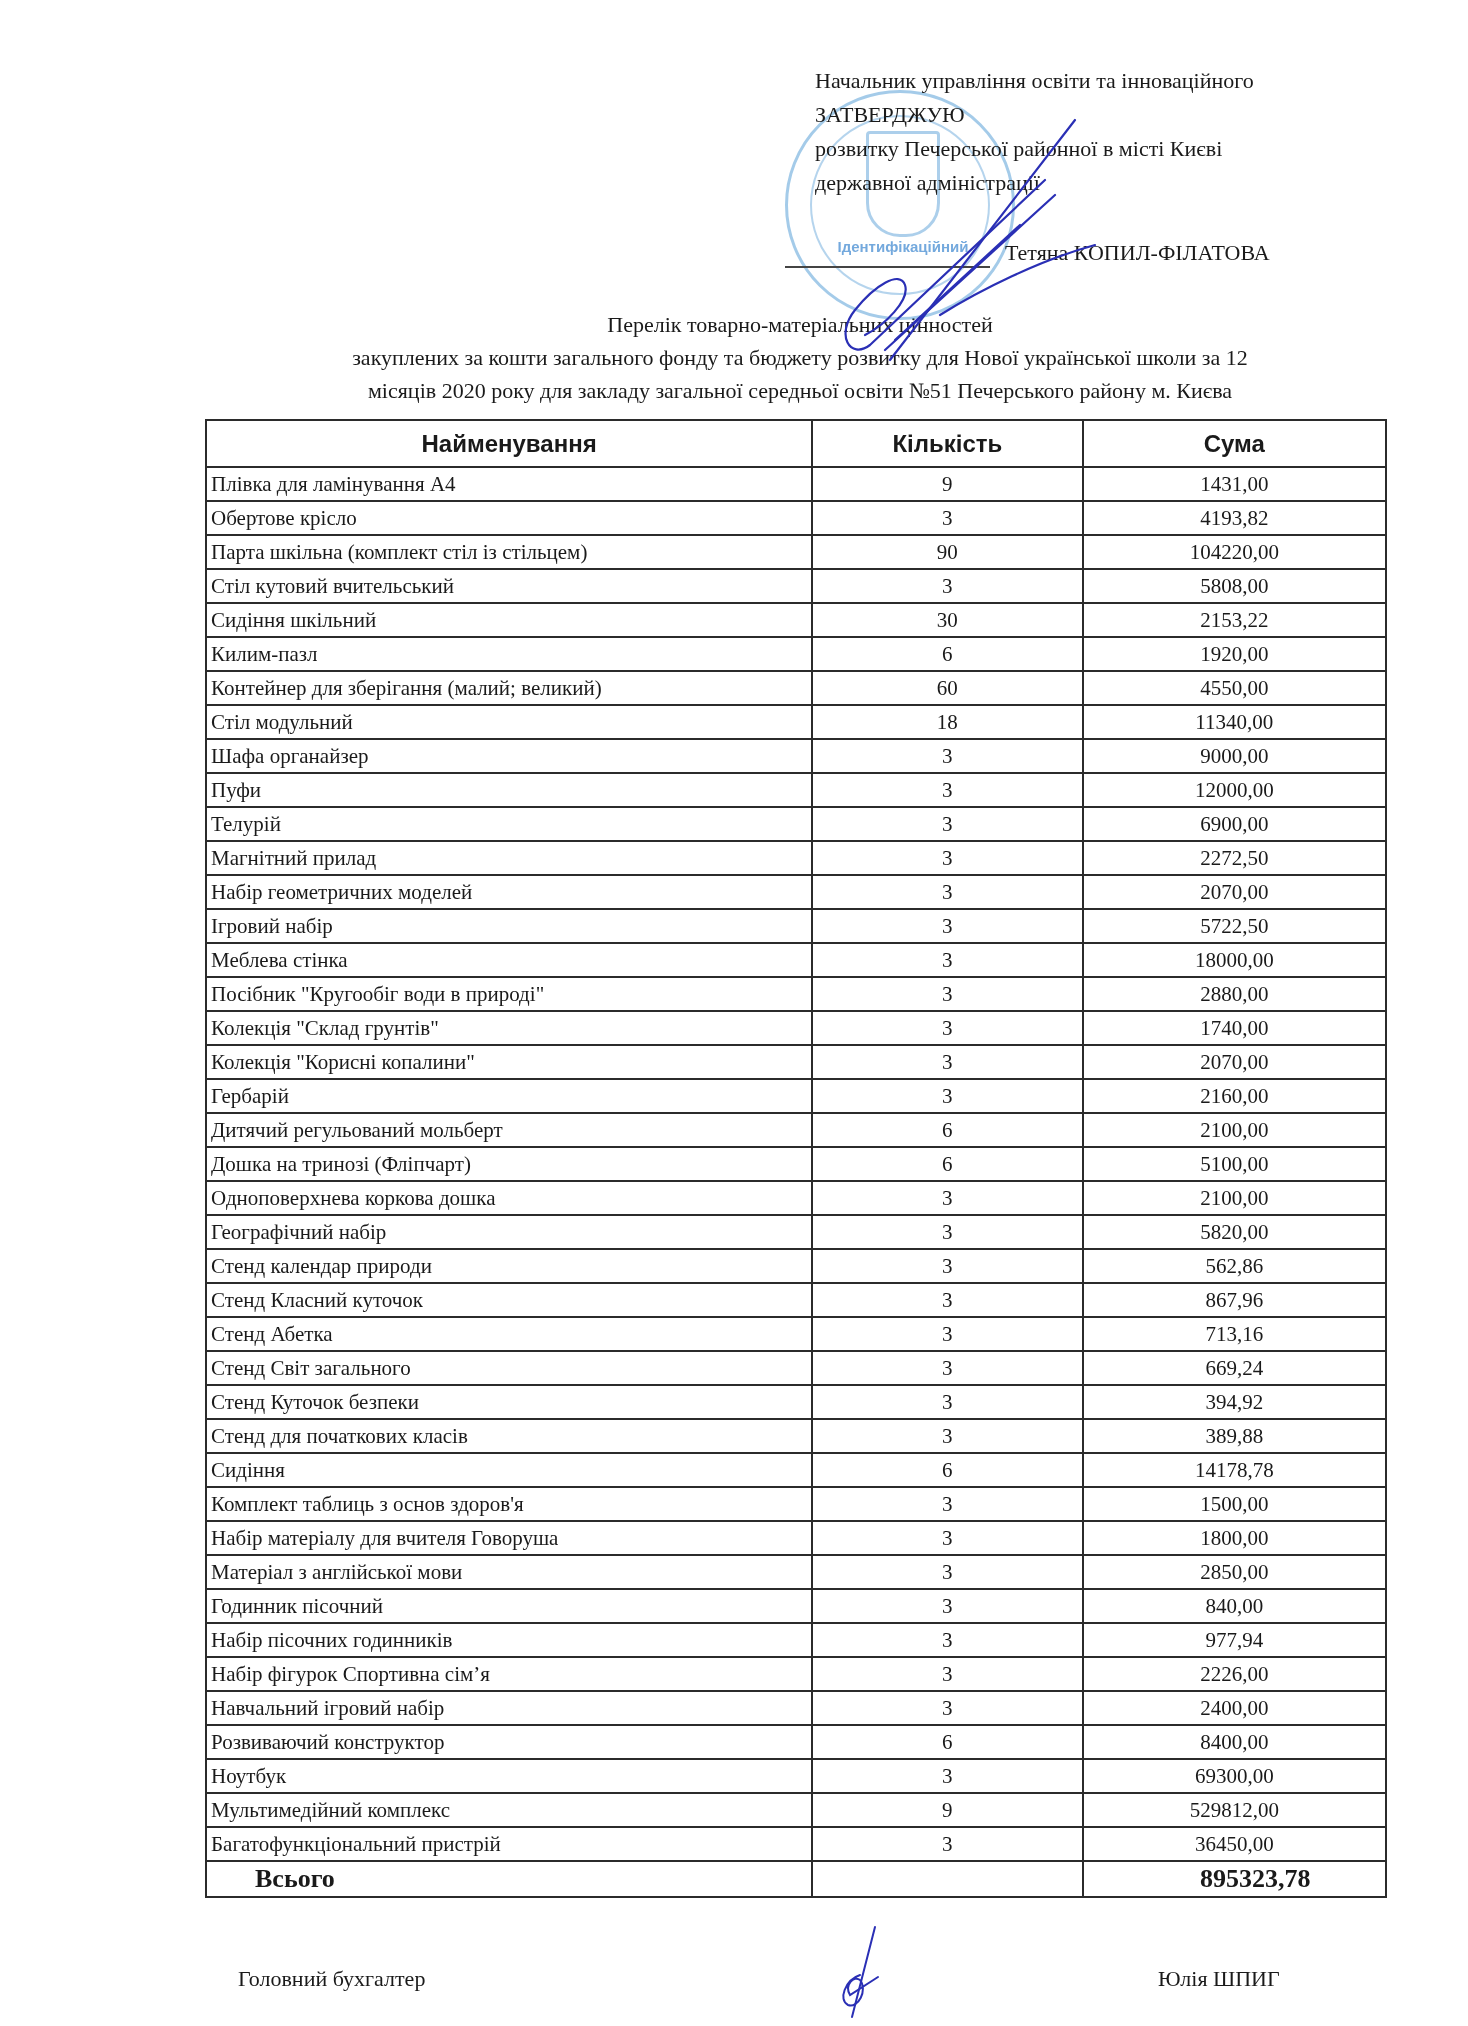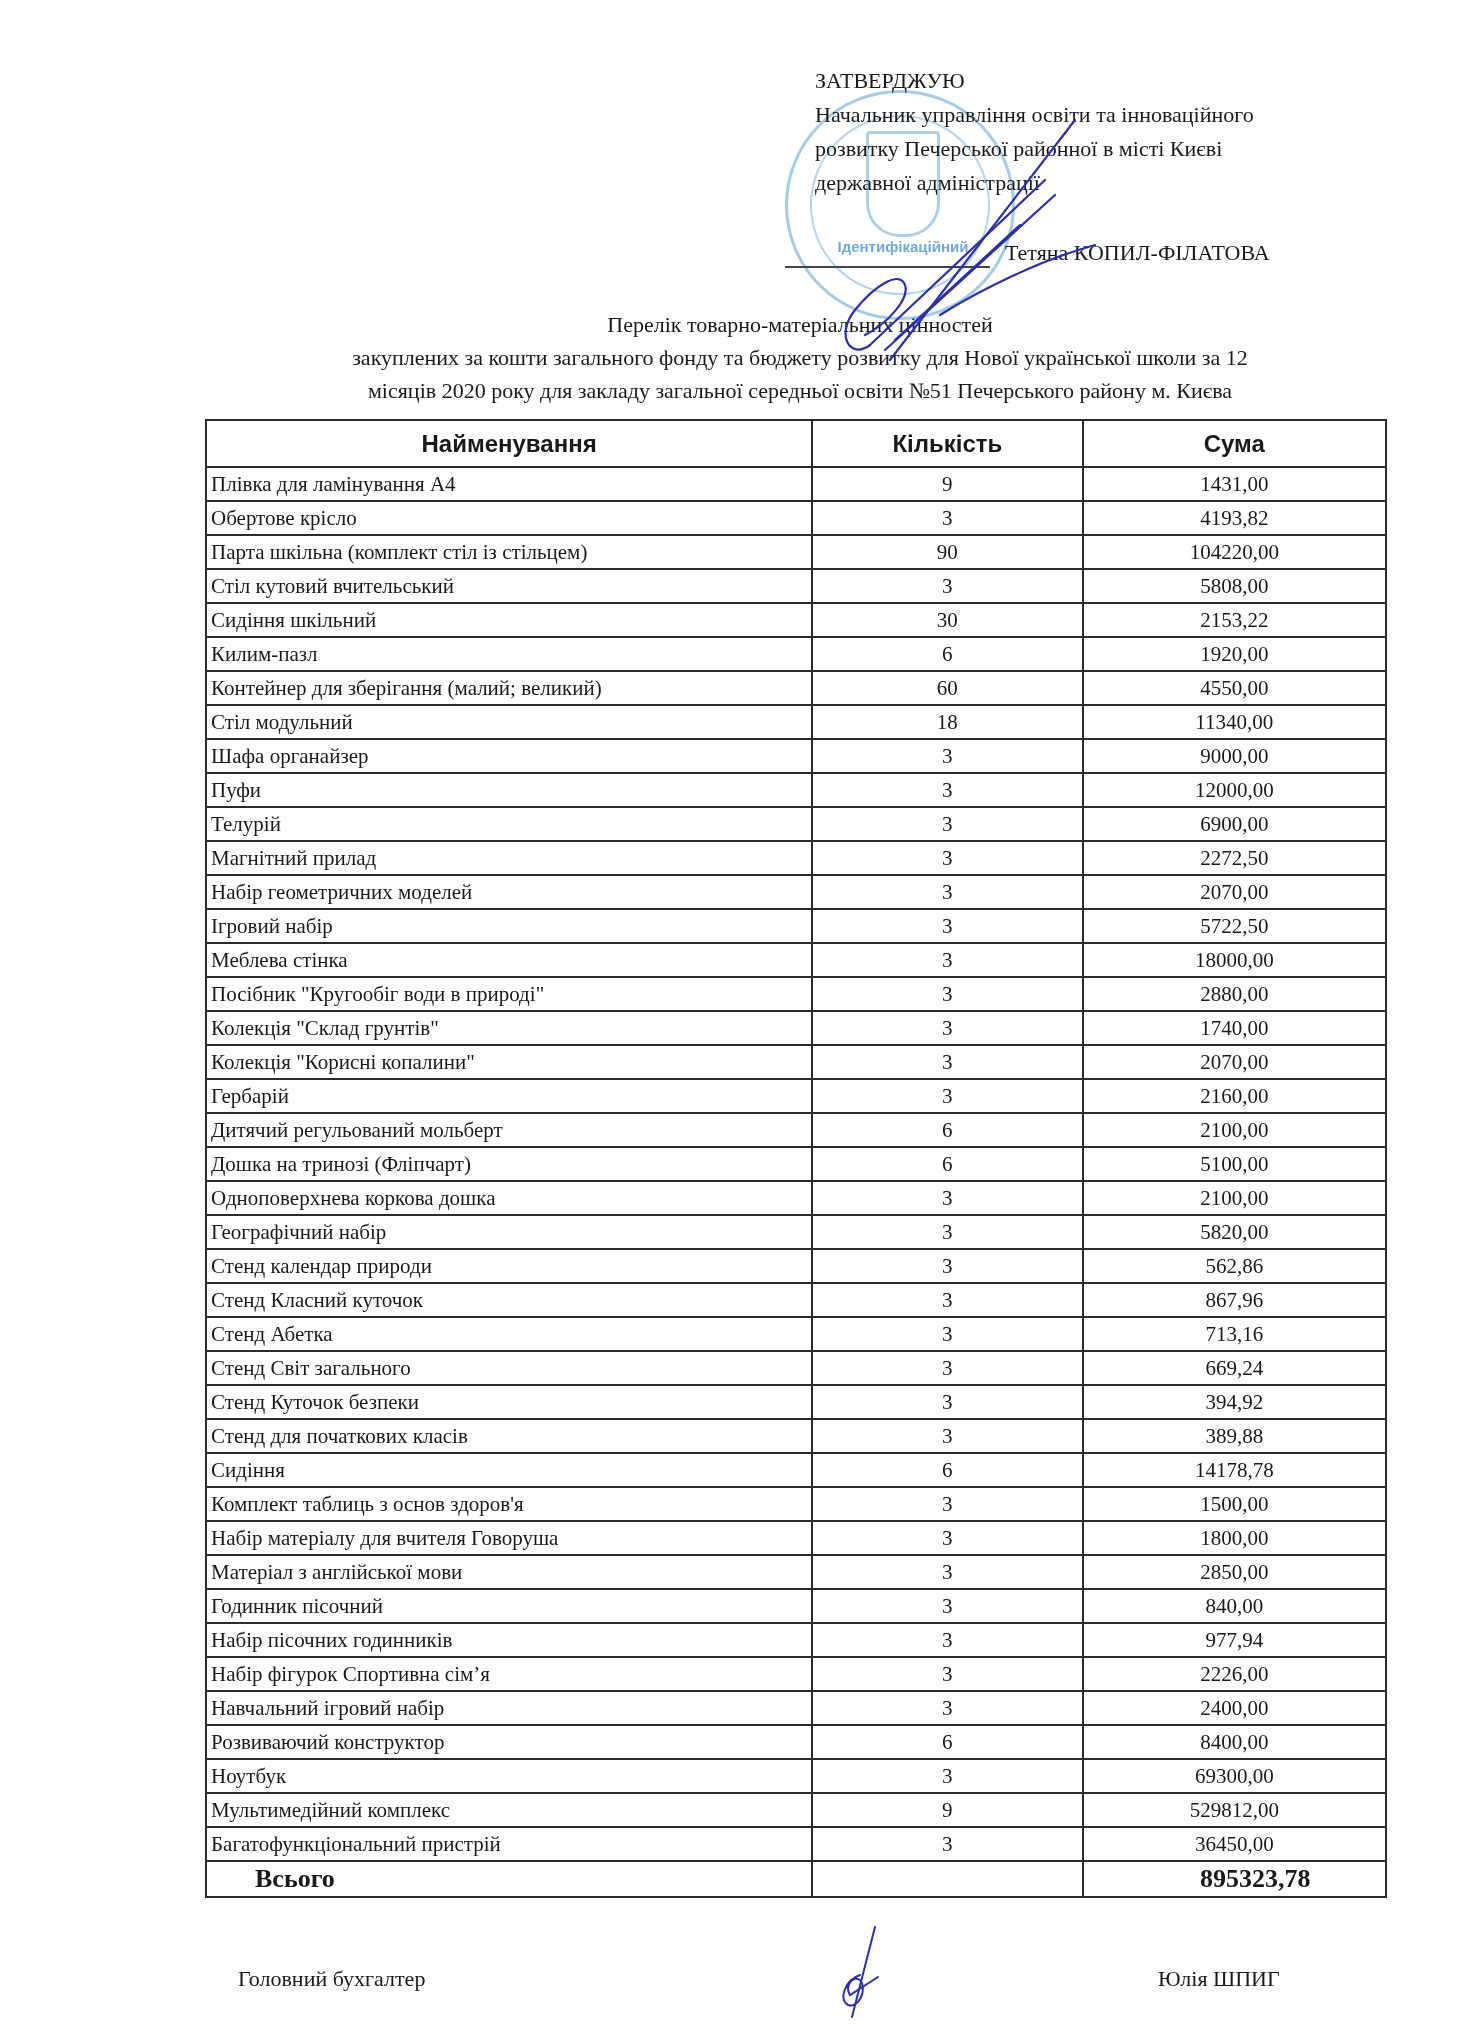--- a/index.html
+++ b/index.html
@@ -69,22 +69,22 @@
 </head>
 <body>
 
 <div class="stamp">
   <div class="inner"></div>
   <div class="trident"></div>
   <div class="stamp-text">Ідентифікаційний</div>
 </div>
 
 <div class="approve">
+  <div class="line">Начальник управління освіти та інноваційного</div>
   <div class="line">ЗАТВЕРДЖУЮ</div>
-  <div class="line">Начальник управління освіти та інноваційного</div>
   <div class="line">розвитку Печерської районної в місті Києві</div>
   <div class="line">державної адміністрації</div>
   <div class="signer-row">
     <div class="sig-line"></div>
     <div class="signer-name">Тетяна КОПИЛ-ФІЛАТОВА</div>
   </div>
 </div>
 
 <svg class="signature" style="left:830px; top:110px;" width="280" height="260" viewBox="0 0 280 260">
   <g fill="none" stroke="#2a2fb5" stroke-width="2.2" stroke-linecap="round">

